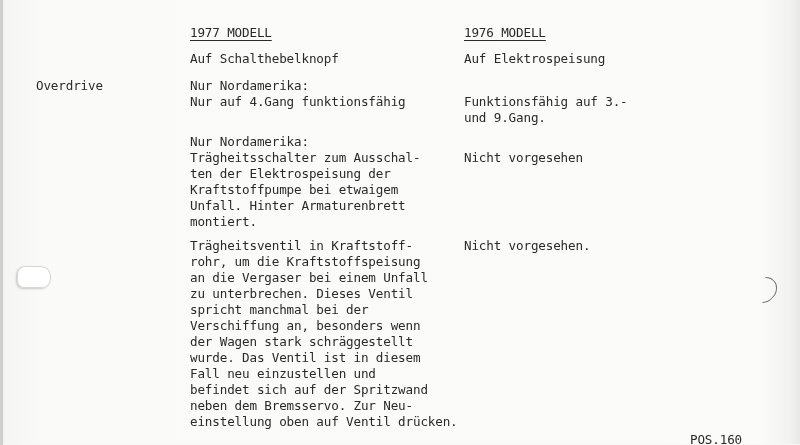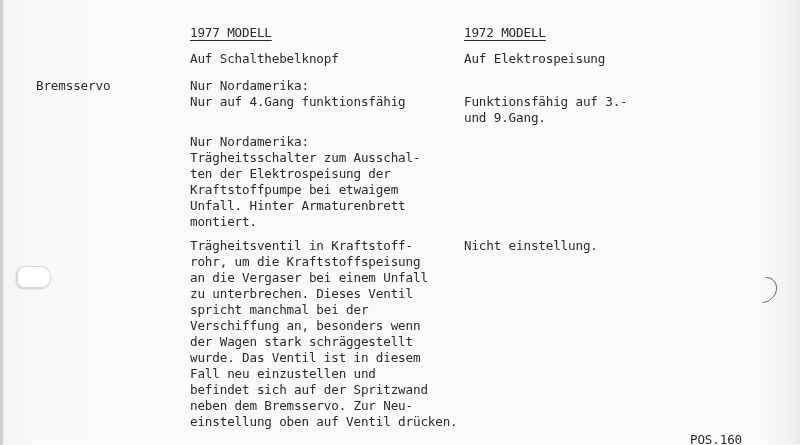--- a/index.html
+++ b/index.html
@@ -42,49 +42,50 @@
       transform: rotate(45deg);
     }
   </style>
 </head>
 <body>
 
 <div class="page">
   <div class="left-edge"></div>
 
   <div class="txt hdr" style="left:190px; top:25px;">1977 MODELL</div>
-  <div class="txt hdr" style="left:464px; top:25px;">1972 MODELL</div>
+  <div class="txt hdr" style="left:464px; top:25px;">1976 MODELL</div>
 
   <div class="txt" style="left:190px; top:51px;">Auf Schalthebelknopf</div>
   <div class="txt" style="left:464px; top:51px;">Auf Elektrospeisung</div>
 
-  <div class="txt" style="left:36px; top:78px;">Bremsservo</div>
+  <div class="txt" style="left:36px; top:78px;">Overdrive</div>
   <div class="txt" style="left:190px; top:78px;">Nur Nordamerika:
 Nur auf 4.Gang funktionsfähig</div>
   <div class="txt" style="left:464px; top:94px;">Funktionsfähig auf 3.-
 und 9.Gang.</div>
 
   <div class="txt" style="left:190px; top:134px;">Nur Nordamerika:
 Trägheitsschalter zum Ausschal-
 ten der Elektrospeisung der
 Kraftstoffpumpe bei etwaigem
 Unfall. Hinter Armaturenbrett
 montiert.</div>
+  <div class="txt" style="left:464px; top:150px;">Nicht vorgesehen</div>
 
   <div class="txt" style="left:190px; top:238px;">Trägheitsventil in Kraftstoff-
 rohr, um die Kraftstoffspeisung
 an die Vergaser bei einem Unfall
 zu unterbrechen. Dieses Ventil
 spricht manchmal bei der
 Verschiffung an, besonders wenn
 der Wagen stark schräggestellt
 wurde. Das Ventil ist in diesem
 Fall neu einzustellen und
 befindet sich auf der Spritzwand
 neben dem Bremsservo. Zur Neu-
 einstellung oben auf Ventil drücken.</div>
-  <div class="txt" style="left:464px; top:238px;">Nicht einstellung.</div>
+  <div class="txt" style="left:464px; top:238px;">Nicht vorgesehen.</div>
 
   <div class="txt" style="left:690px; top:432px;">POS.160</div>
 
   <div class="punch"></div>
   <div class="arc"></div>
 </div>
 
 </body></html>

